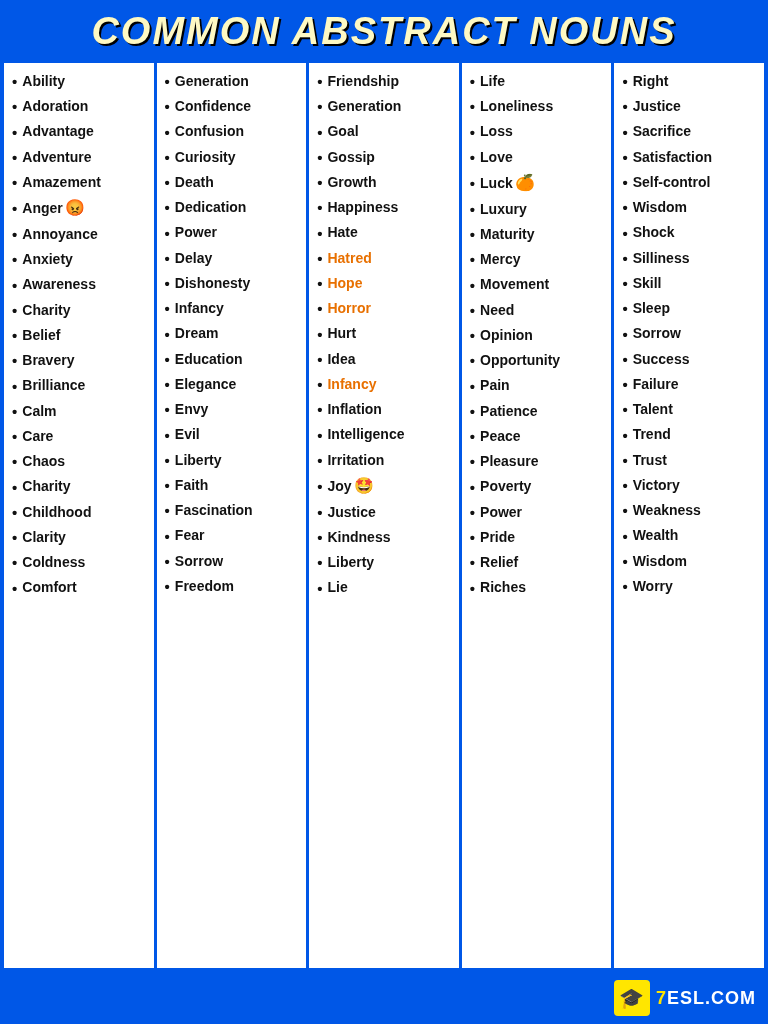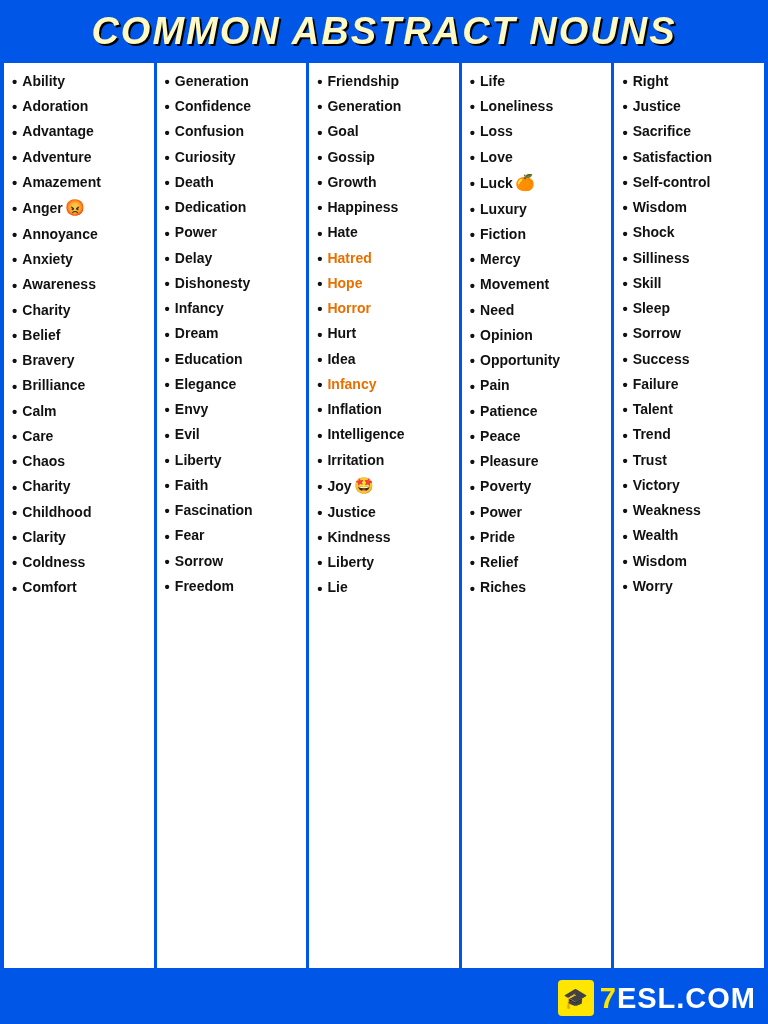--- a/index.html
+++ b/index.html
@@ -82,21 +82,21 @@
       height: 36px;
       background: #FFE600;
       border-radius: 4px;
       display: flex;
       align-items: center;
       justify-content: center;
       font-size: 20px;
     }
     .logo-text {
       color: #fff;
-      font-size: 29px;
+      font-size: 18px;
       font-weight: 900;
       letter-spacing: 1px;
     }
     .logo-text span {
       color: #FFE600;
     }
   </style>
 </head>
 <body>
 
@@ -387,21 +387,21 @@
           <span class="bullet">•</span>
           <span>Luck</span>
           <span class="emoji">🍊</span>
         </div>
         <div class="word-item">
           <span class="bullet">•</span>
           <span>Luxury</span>
         </div>
         <div class="word-item">
           <span class="bullet">•</span>
-          <span>Fiction</span>
+          <span>Maturity</span>
         </div>
         <div class="word-item">
           <span class="bullet">•</span>
           <span>Mercy</span>
         </div>
         <div class="word-item">
           <span class="bullet">•</span>
           <span>Movement</span>
         </div>
         <div class="word-item">

